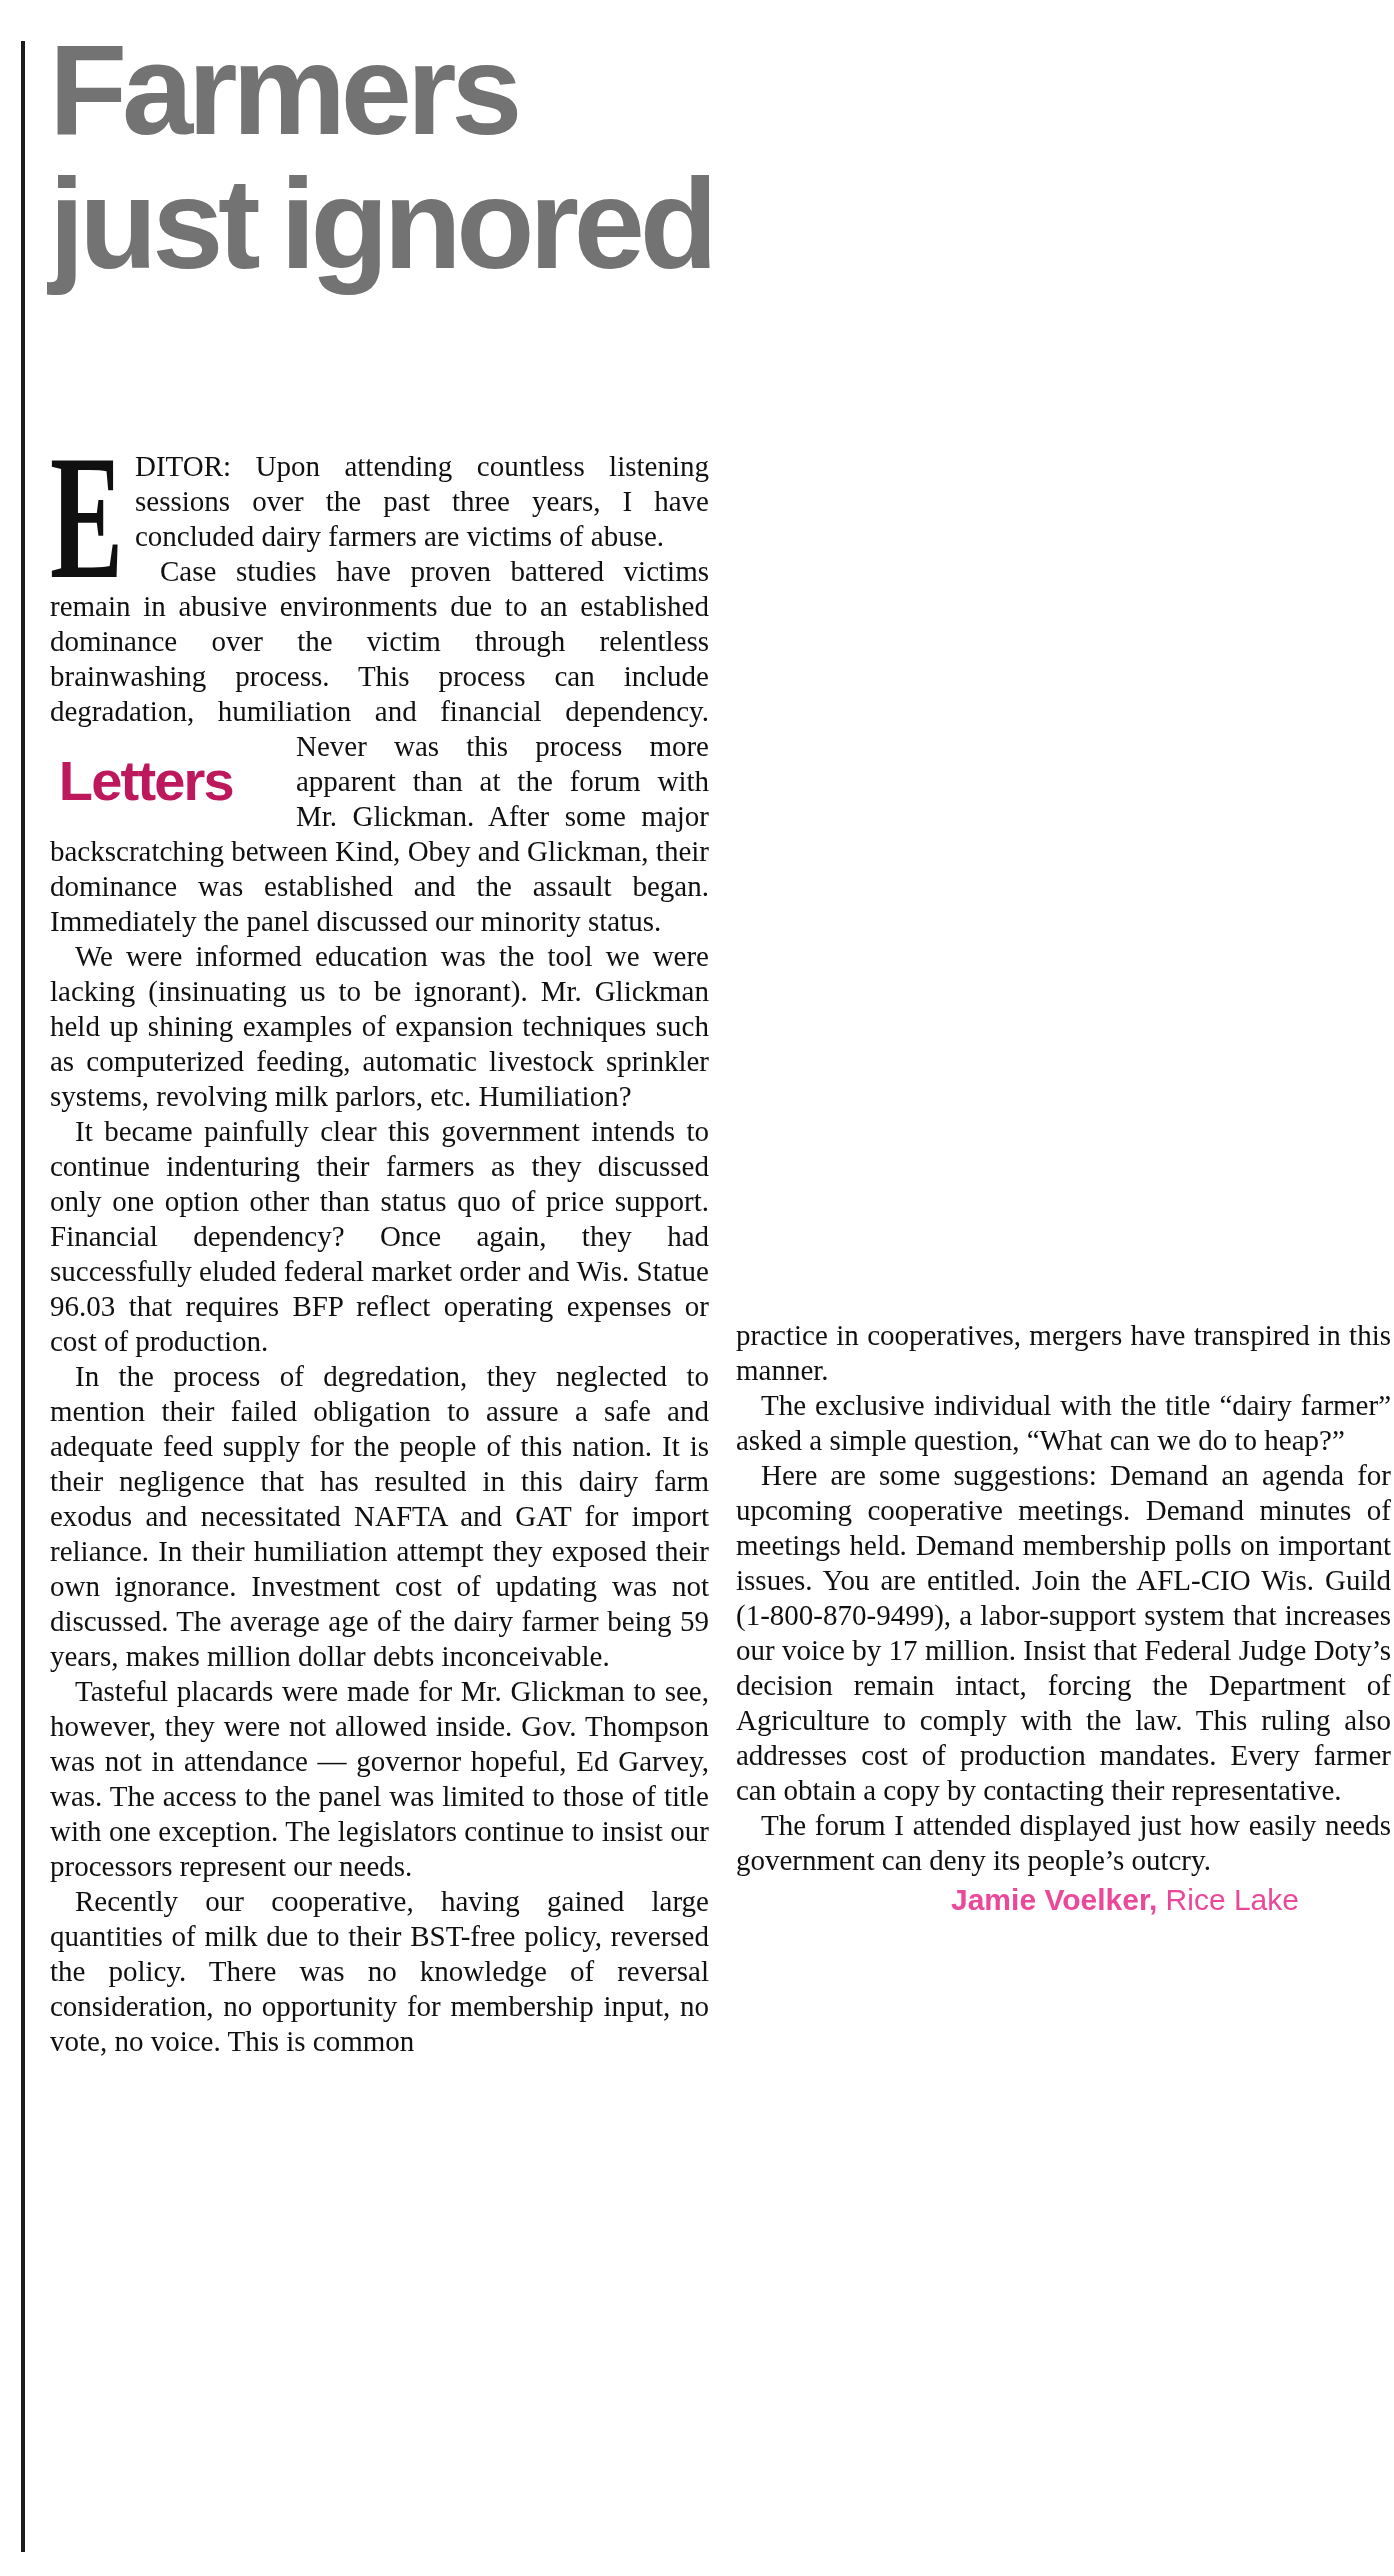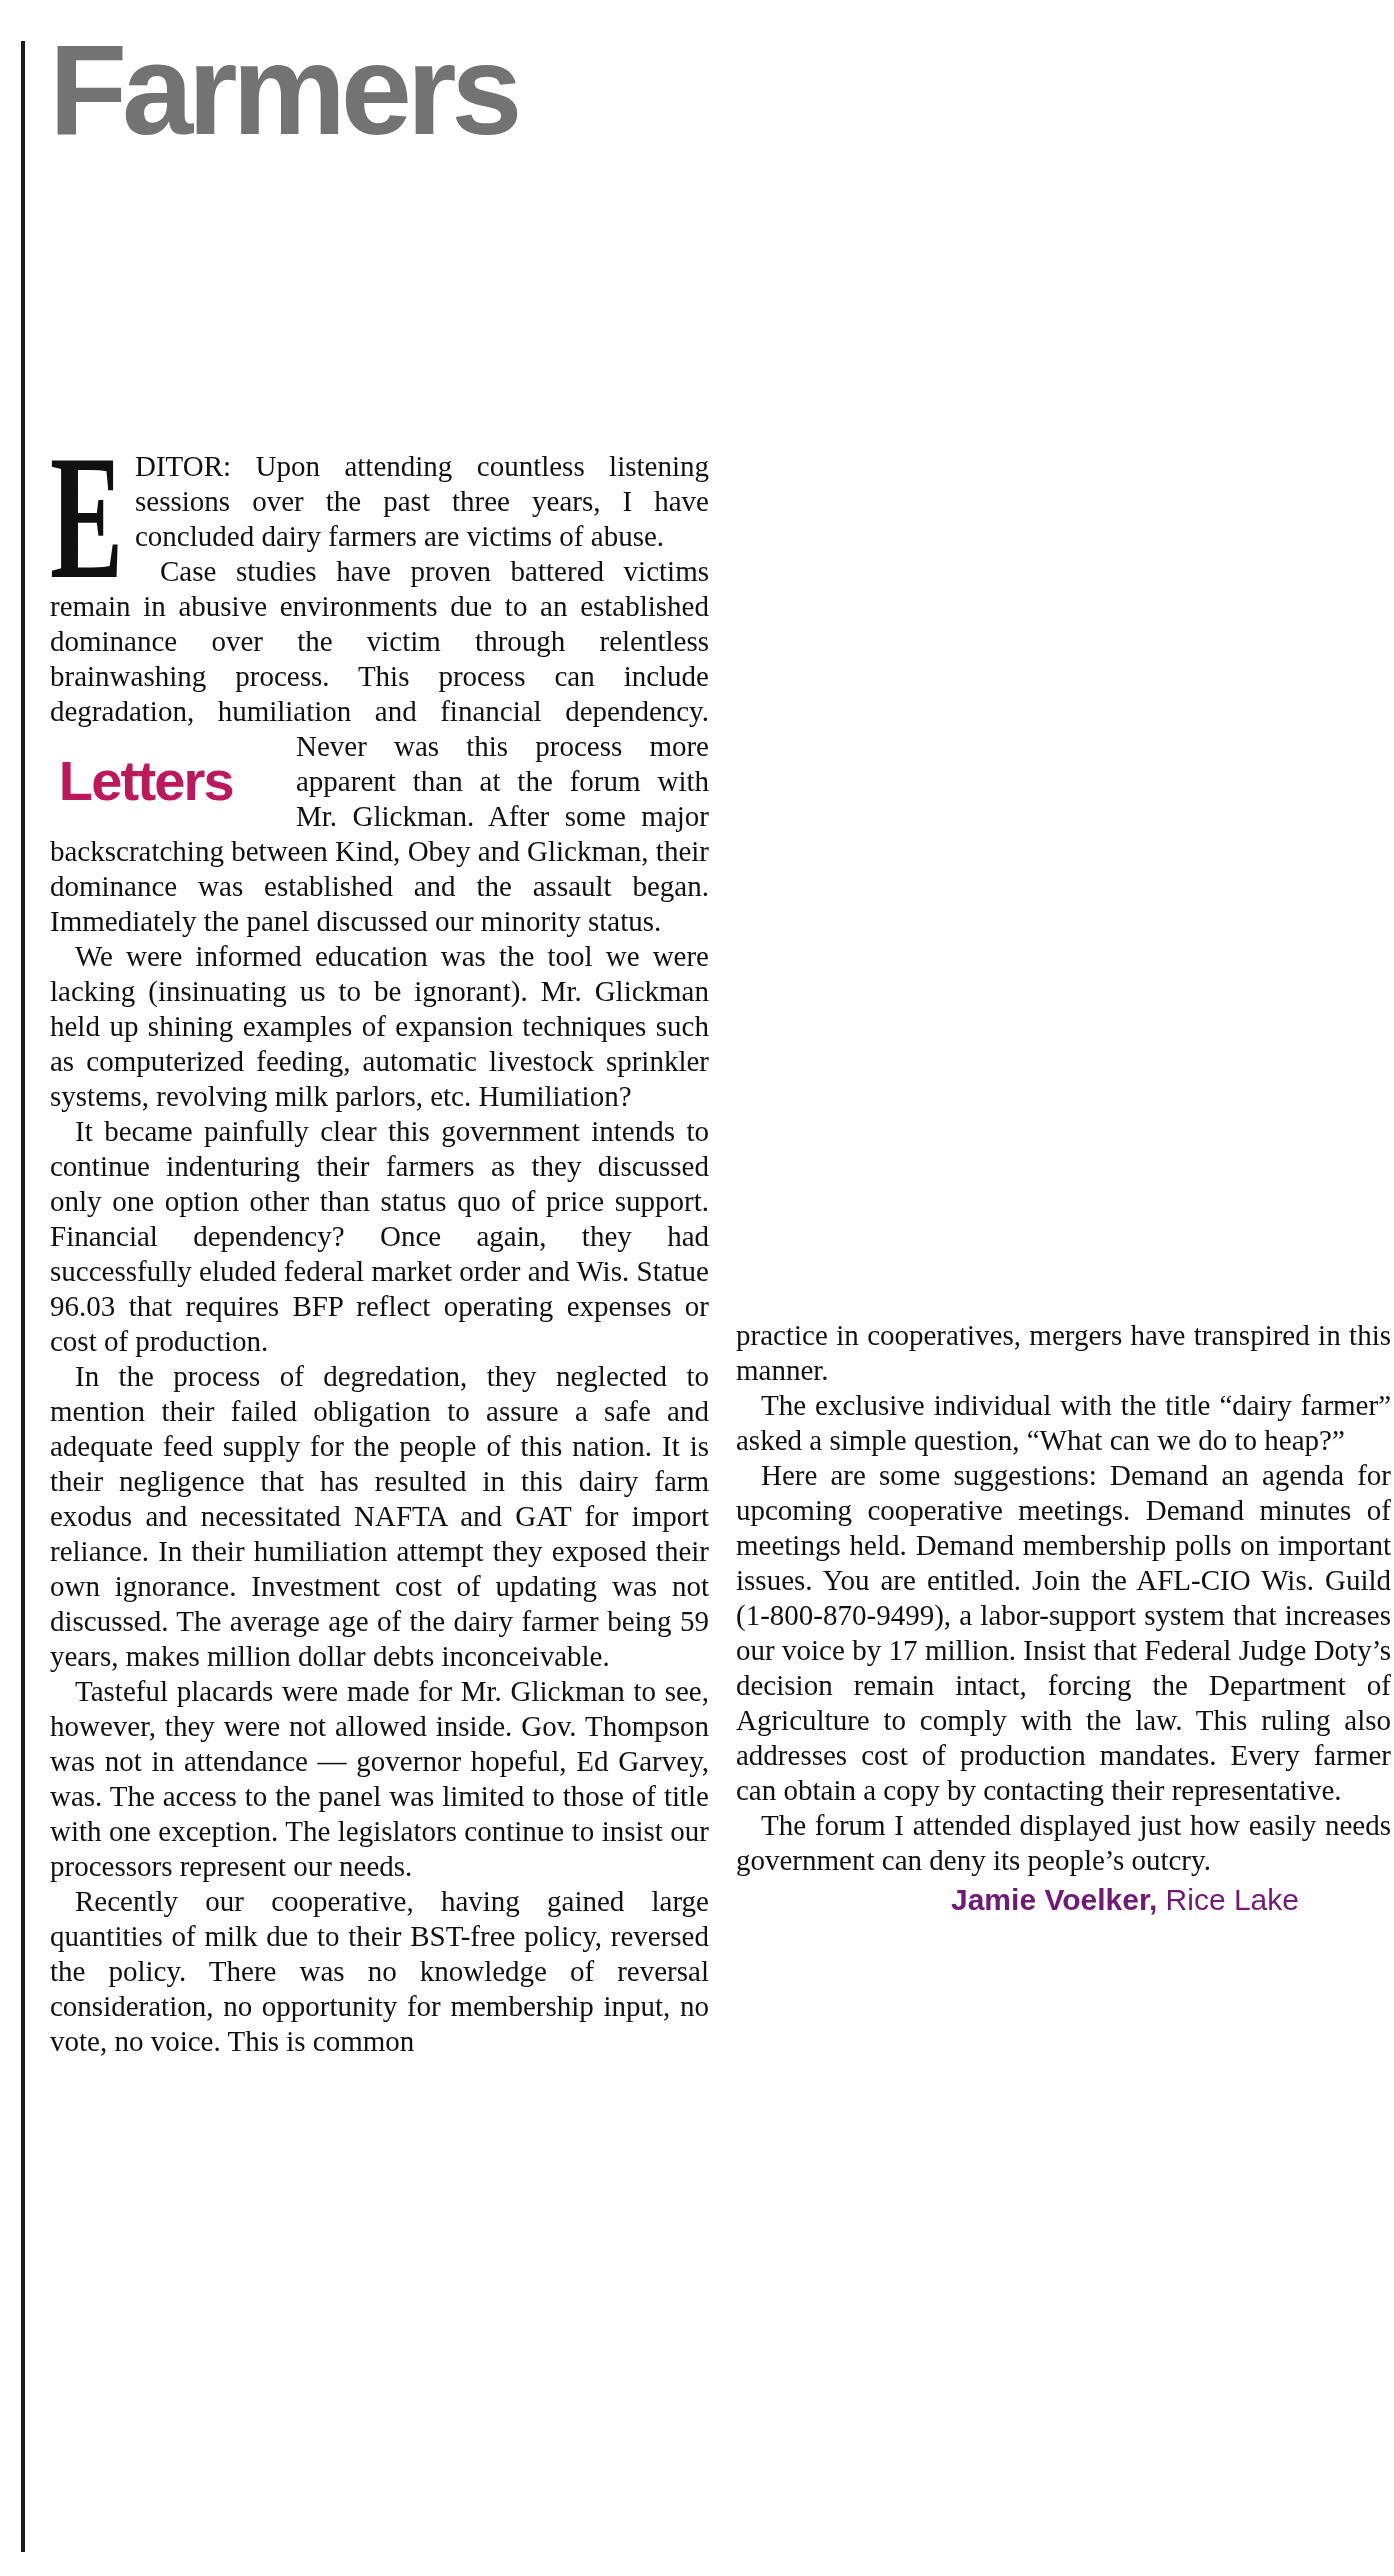--- a/index.html
+++ b/index.html
@@ -64,33 +64,34 @@
     text-indent:0;
   }
   .signature{
     margin-top:4.4px;
     text-align:right;
     padding-right:92px;
     font-family:"Liberation Sans", sans-serif;
     font-size:30px;
     line-height:35px;
     text-indent:0;
-    color:#701a75;
+    color:#ec4899;
   }
   .signature .name{font-weight:bold;}
 </style>
 </head>
 <body>
 
 <div class="page">
 
   <div class="rule-left"></div>
 
   <h1 class="headline">
     <span>Farmers</span>
+    <span>just ignored</span>
   </h1>
 
   <div class="col col-left">
 
     <p class="para noindent">
       <span class="dropcap">E</span>
       <span>DITOR: Upon attending countless listening sessions over the past three years, I have concluded dairy farmers are victims of abuse.</span>
     </p>
 
     <p class="para">

